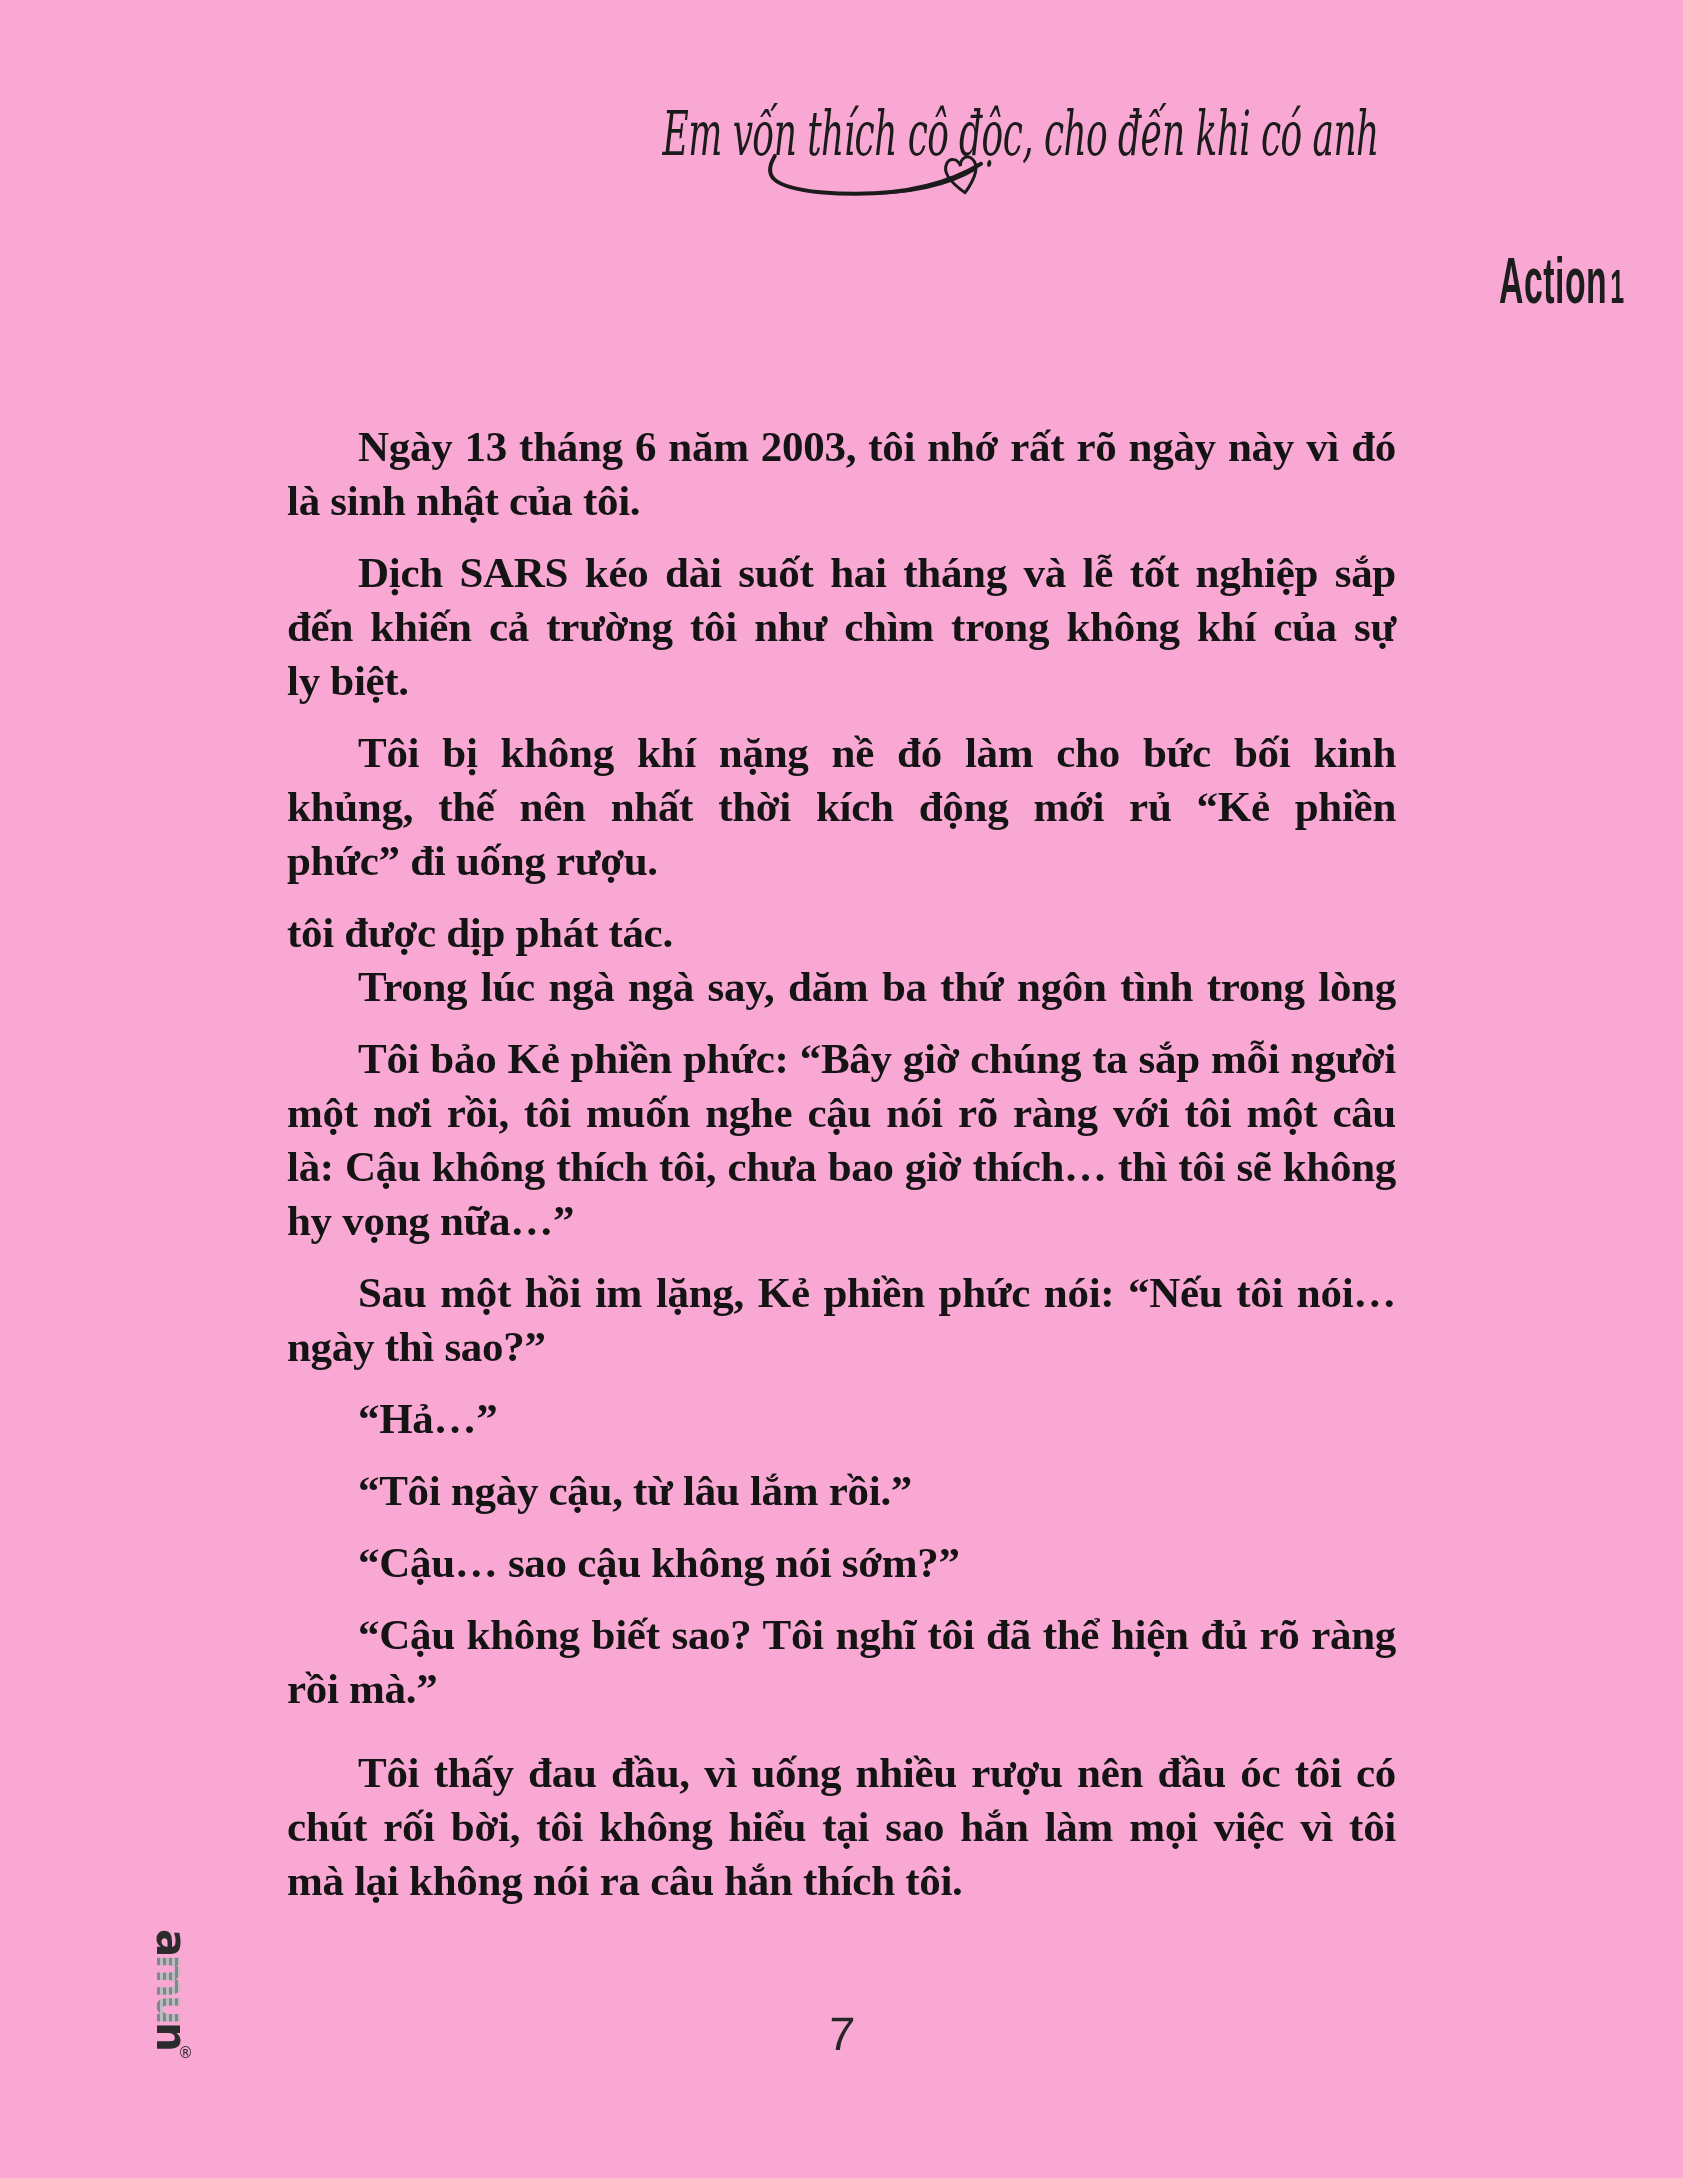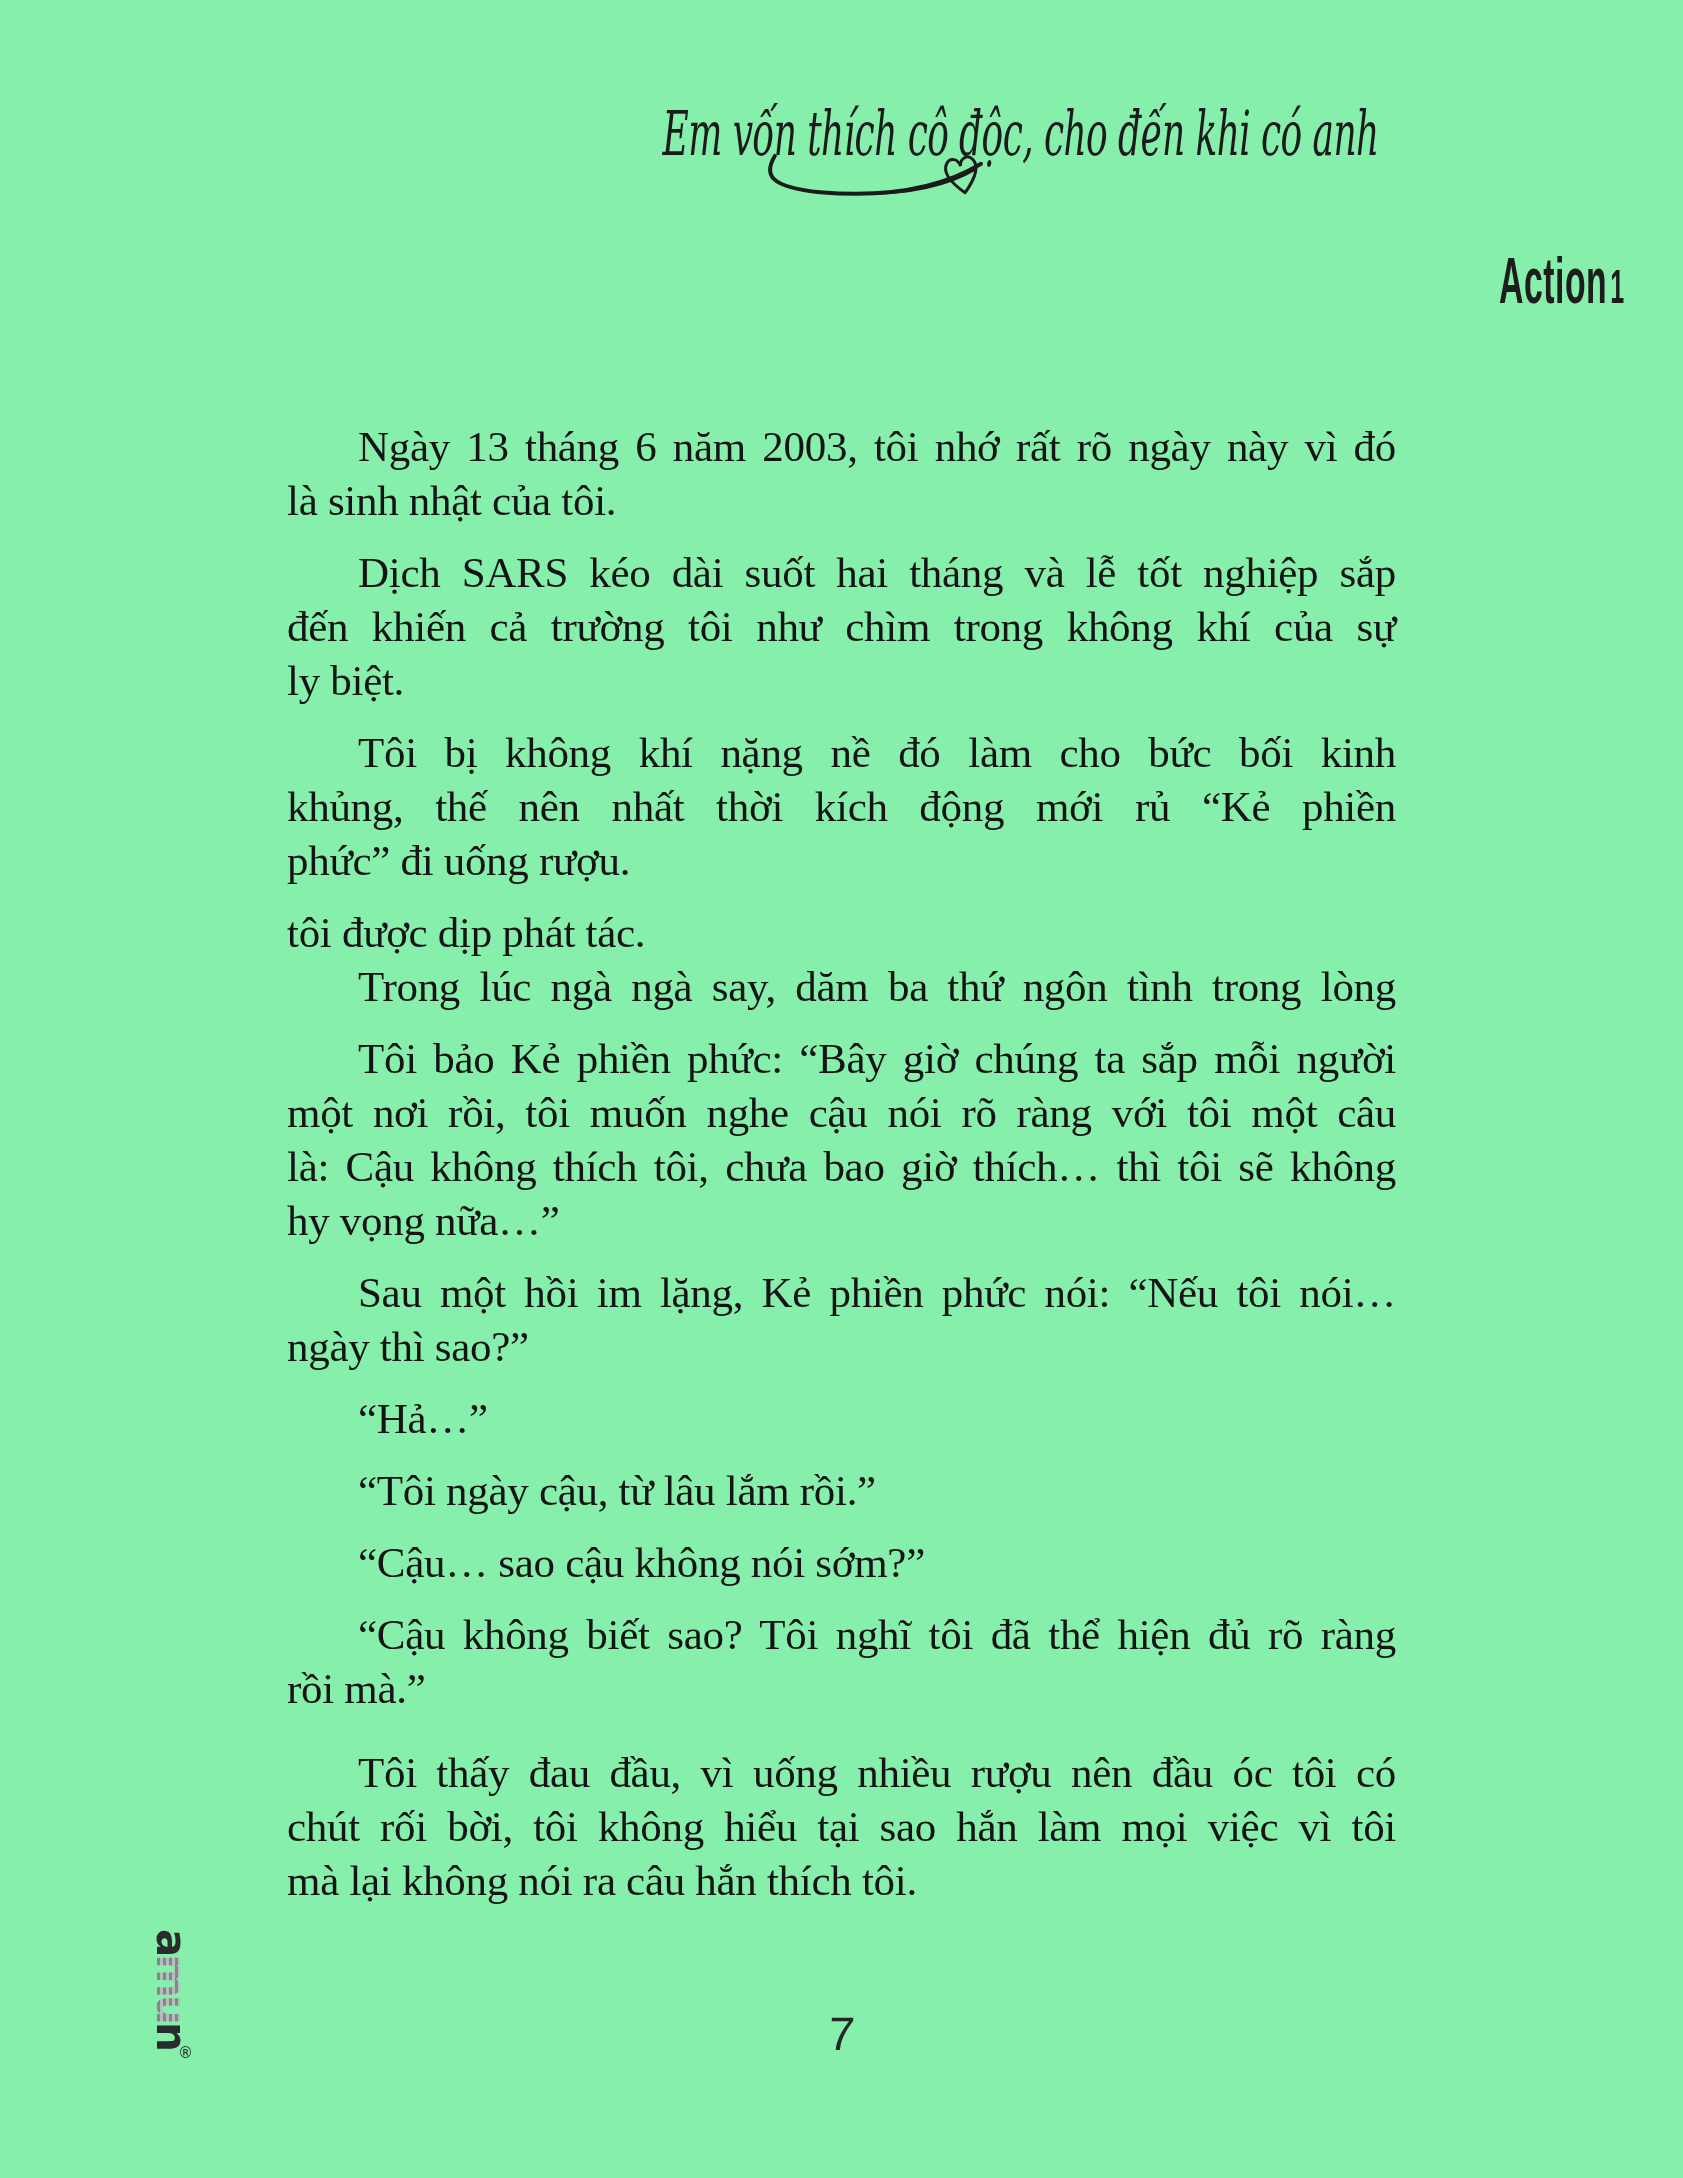--- a/index.html
+++ b/index.html
@@ -1,19 +1,19 @@
 <!DOCTYPE html>
 <html><head>
 <meta charset="utf-8">
 <style>
   html,body { margin:0; padding:0; background:#e8e8e8; }
   .page {
     position:relative;
     width:1683px; height:2178px;
-    background:#86efac;
+    background:#f9a8d4;
     overflow:hidden;
     font-family:"Liberation Serif", serif;
   }
 
   
   .header-script {
     position:absolute;
     top:103px; right:304px;
     white-space:nowrap;
     line-height:1;
@@ -68,21 +68,21 @@
   
   .body-text {
     position:absolute;
     left:287px; top:420px;
     width:1109px;
     font-size:43px;
     line-height:54px;
     color:#141414;
     letter-spacing:-0.3px;
   }
-  .para { margin:0 0 18px 0; }
+  .para { margin:0 0 18px 0;font-weight:bold; }
   .para:last-child { margin-bottom:0;margin-top:30px; }
   .line {
     text-align:justify;
     text-align-last:justify;
   }
   .line.para-first { text-indent:71px; }
   .line.para-last  { text-align-last:left; }
 
   
   .page-number {

